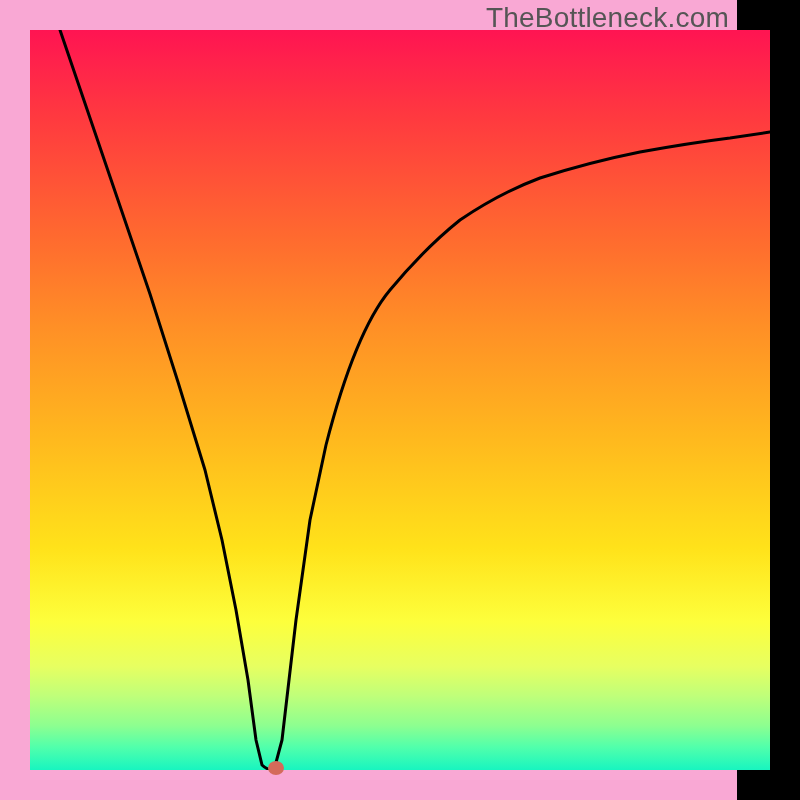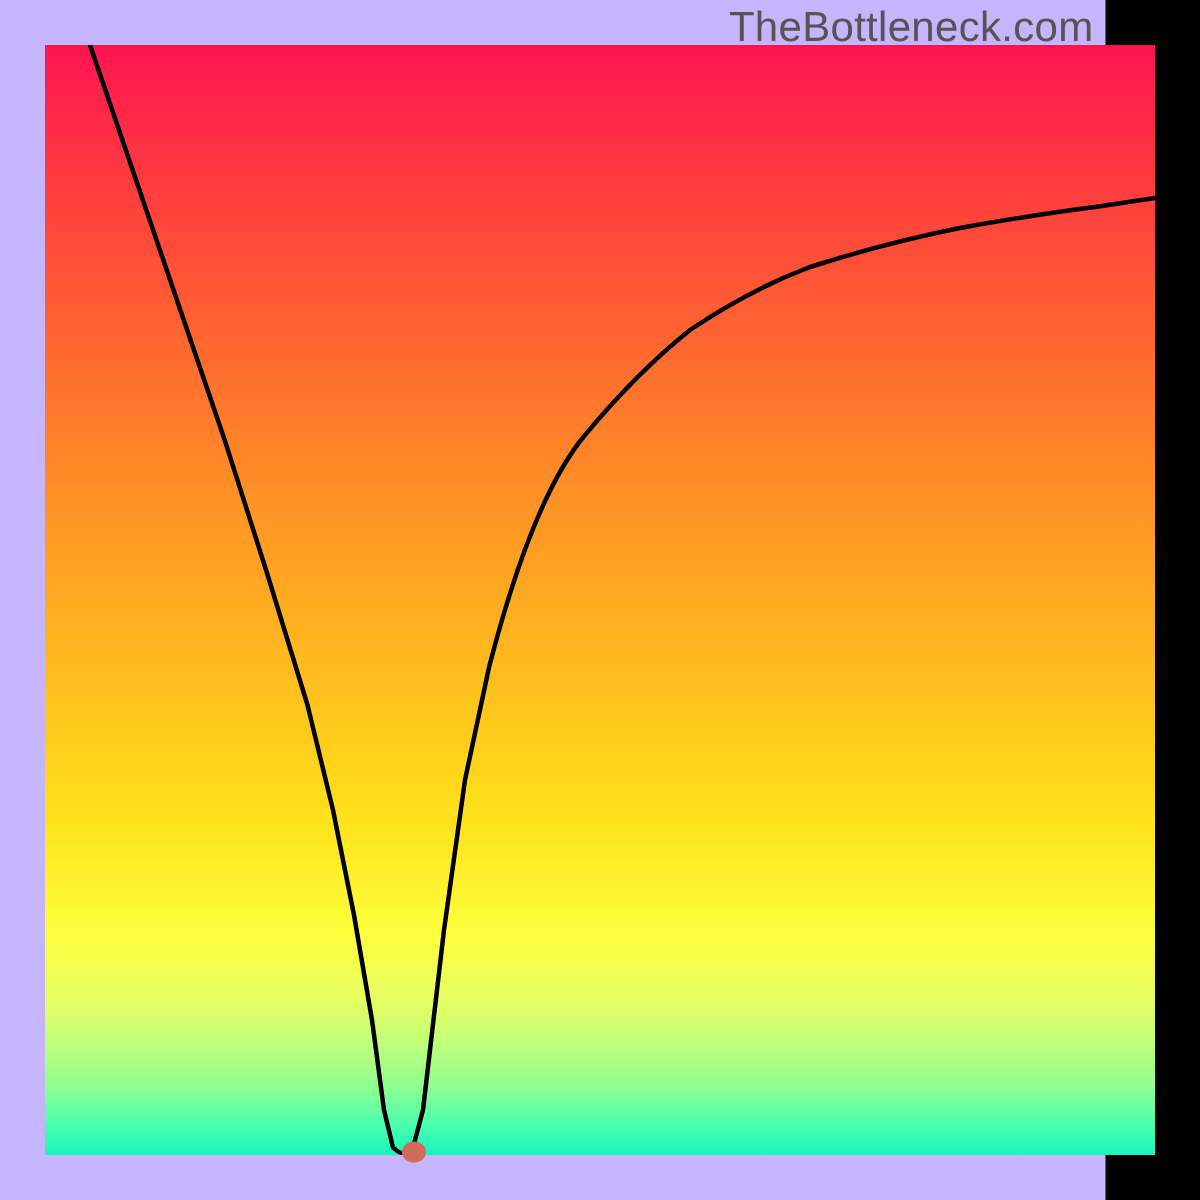--- a/index.html
+++ b/index.html
@@ -1,21 +1,21 @@
 <!DOCTYPE html>
 <html><head>
 <meta charset="utf-8">
 <style>
   * { margin: 0; padding: 0; box-sizing: border-box; }
   html, body { width: 800px; height: 800px; overflow: hidden; background: #000; }
   .frame {
     position: relative;
     width: 737px;
     height: 800px;
-    background: #c4b5fd;
+    background: #f9a8d4;
   }
   .watermark {
     position: absolute;
     top: 2px;
     right: 8px;
     font-family: Arial, Helvetica, sans-serif;
     font-size: 28px;
     font-weight: 500;
     color: #555555;
     letter-spacing: 0.2px;

